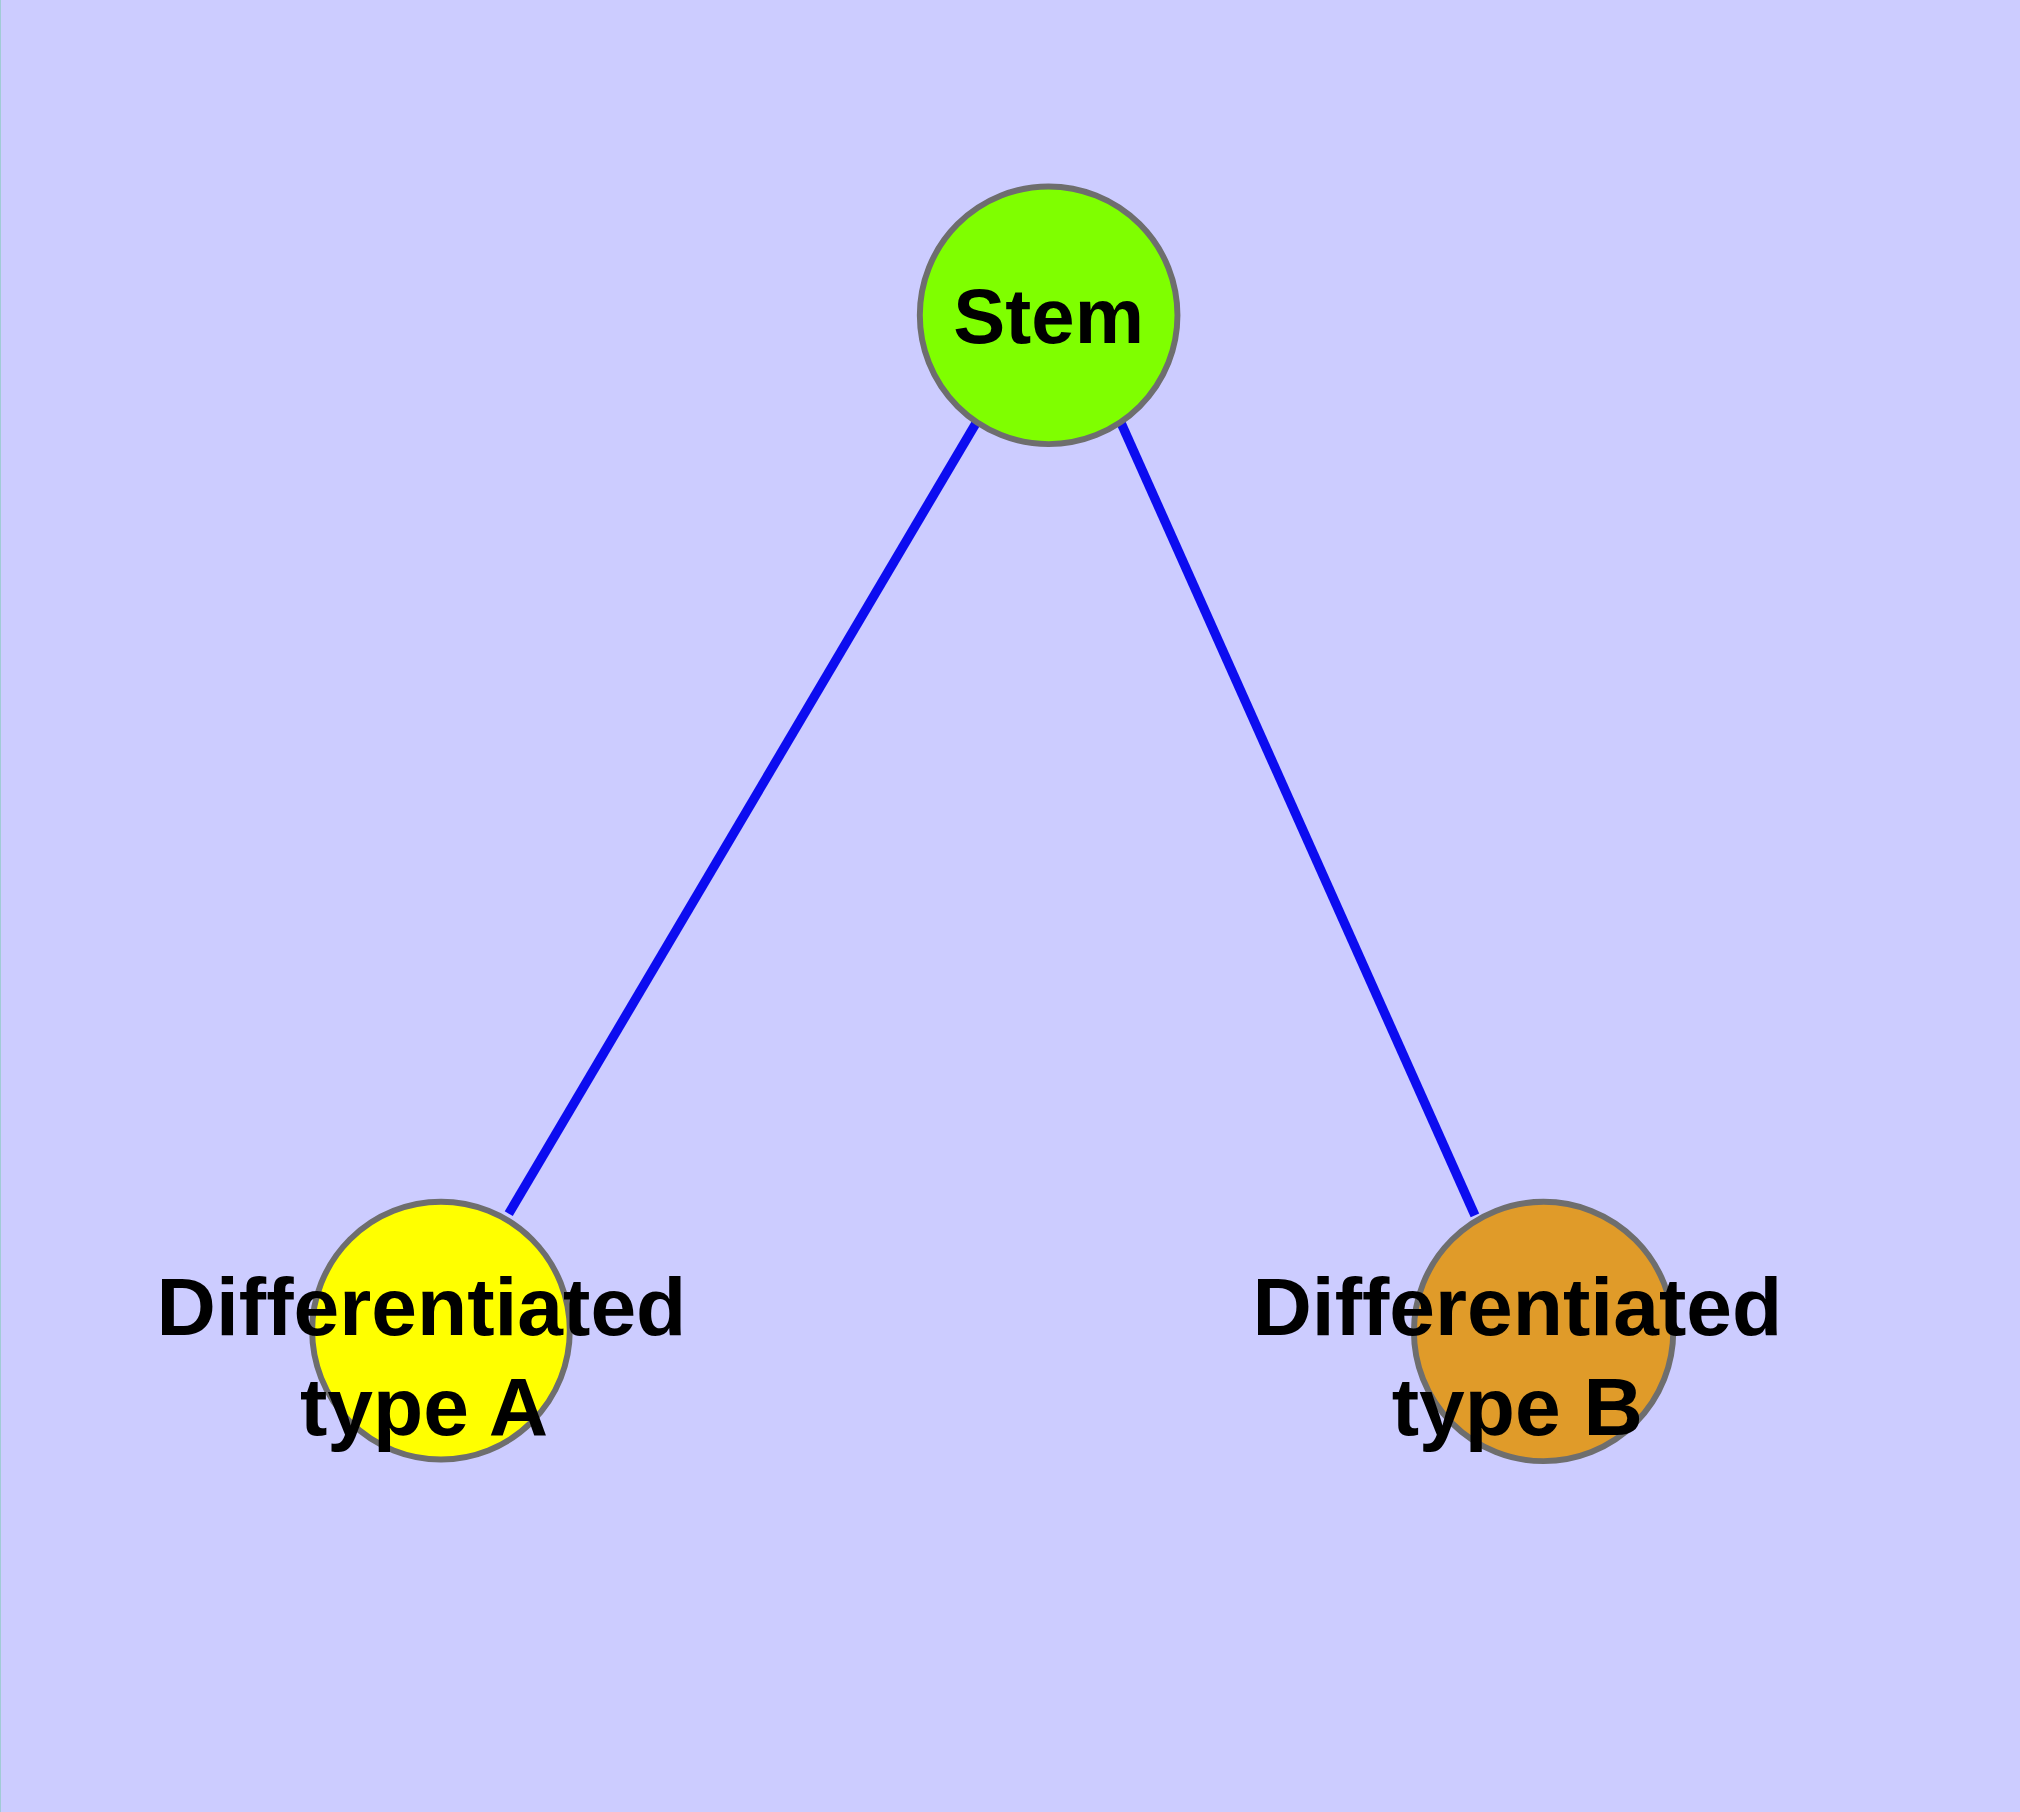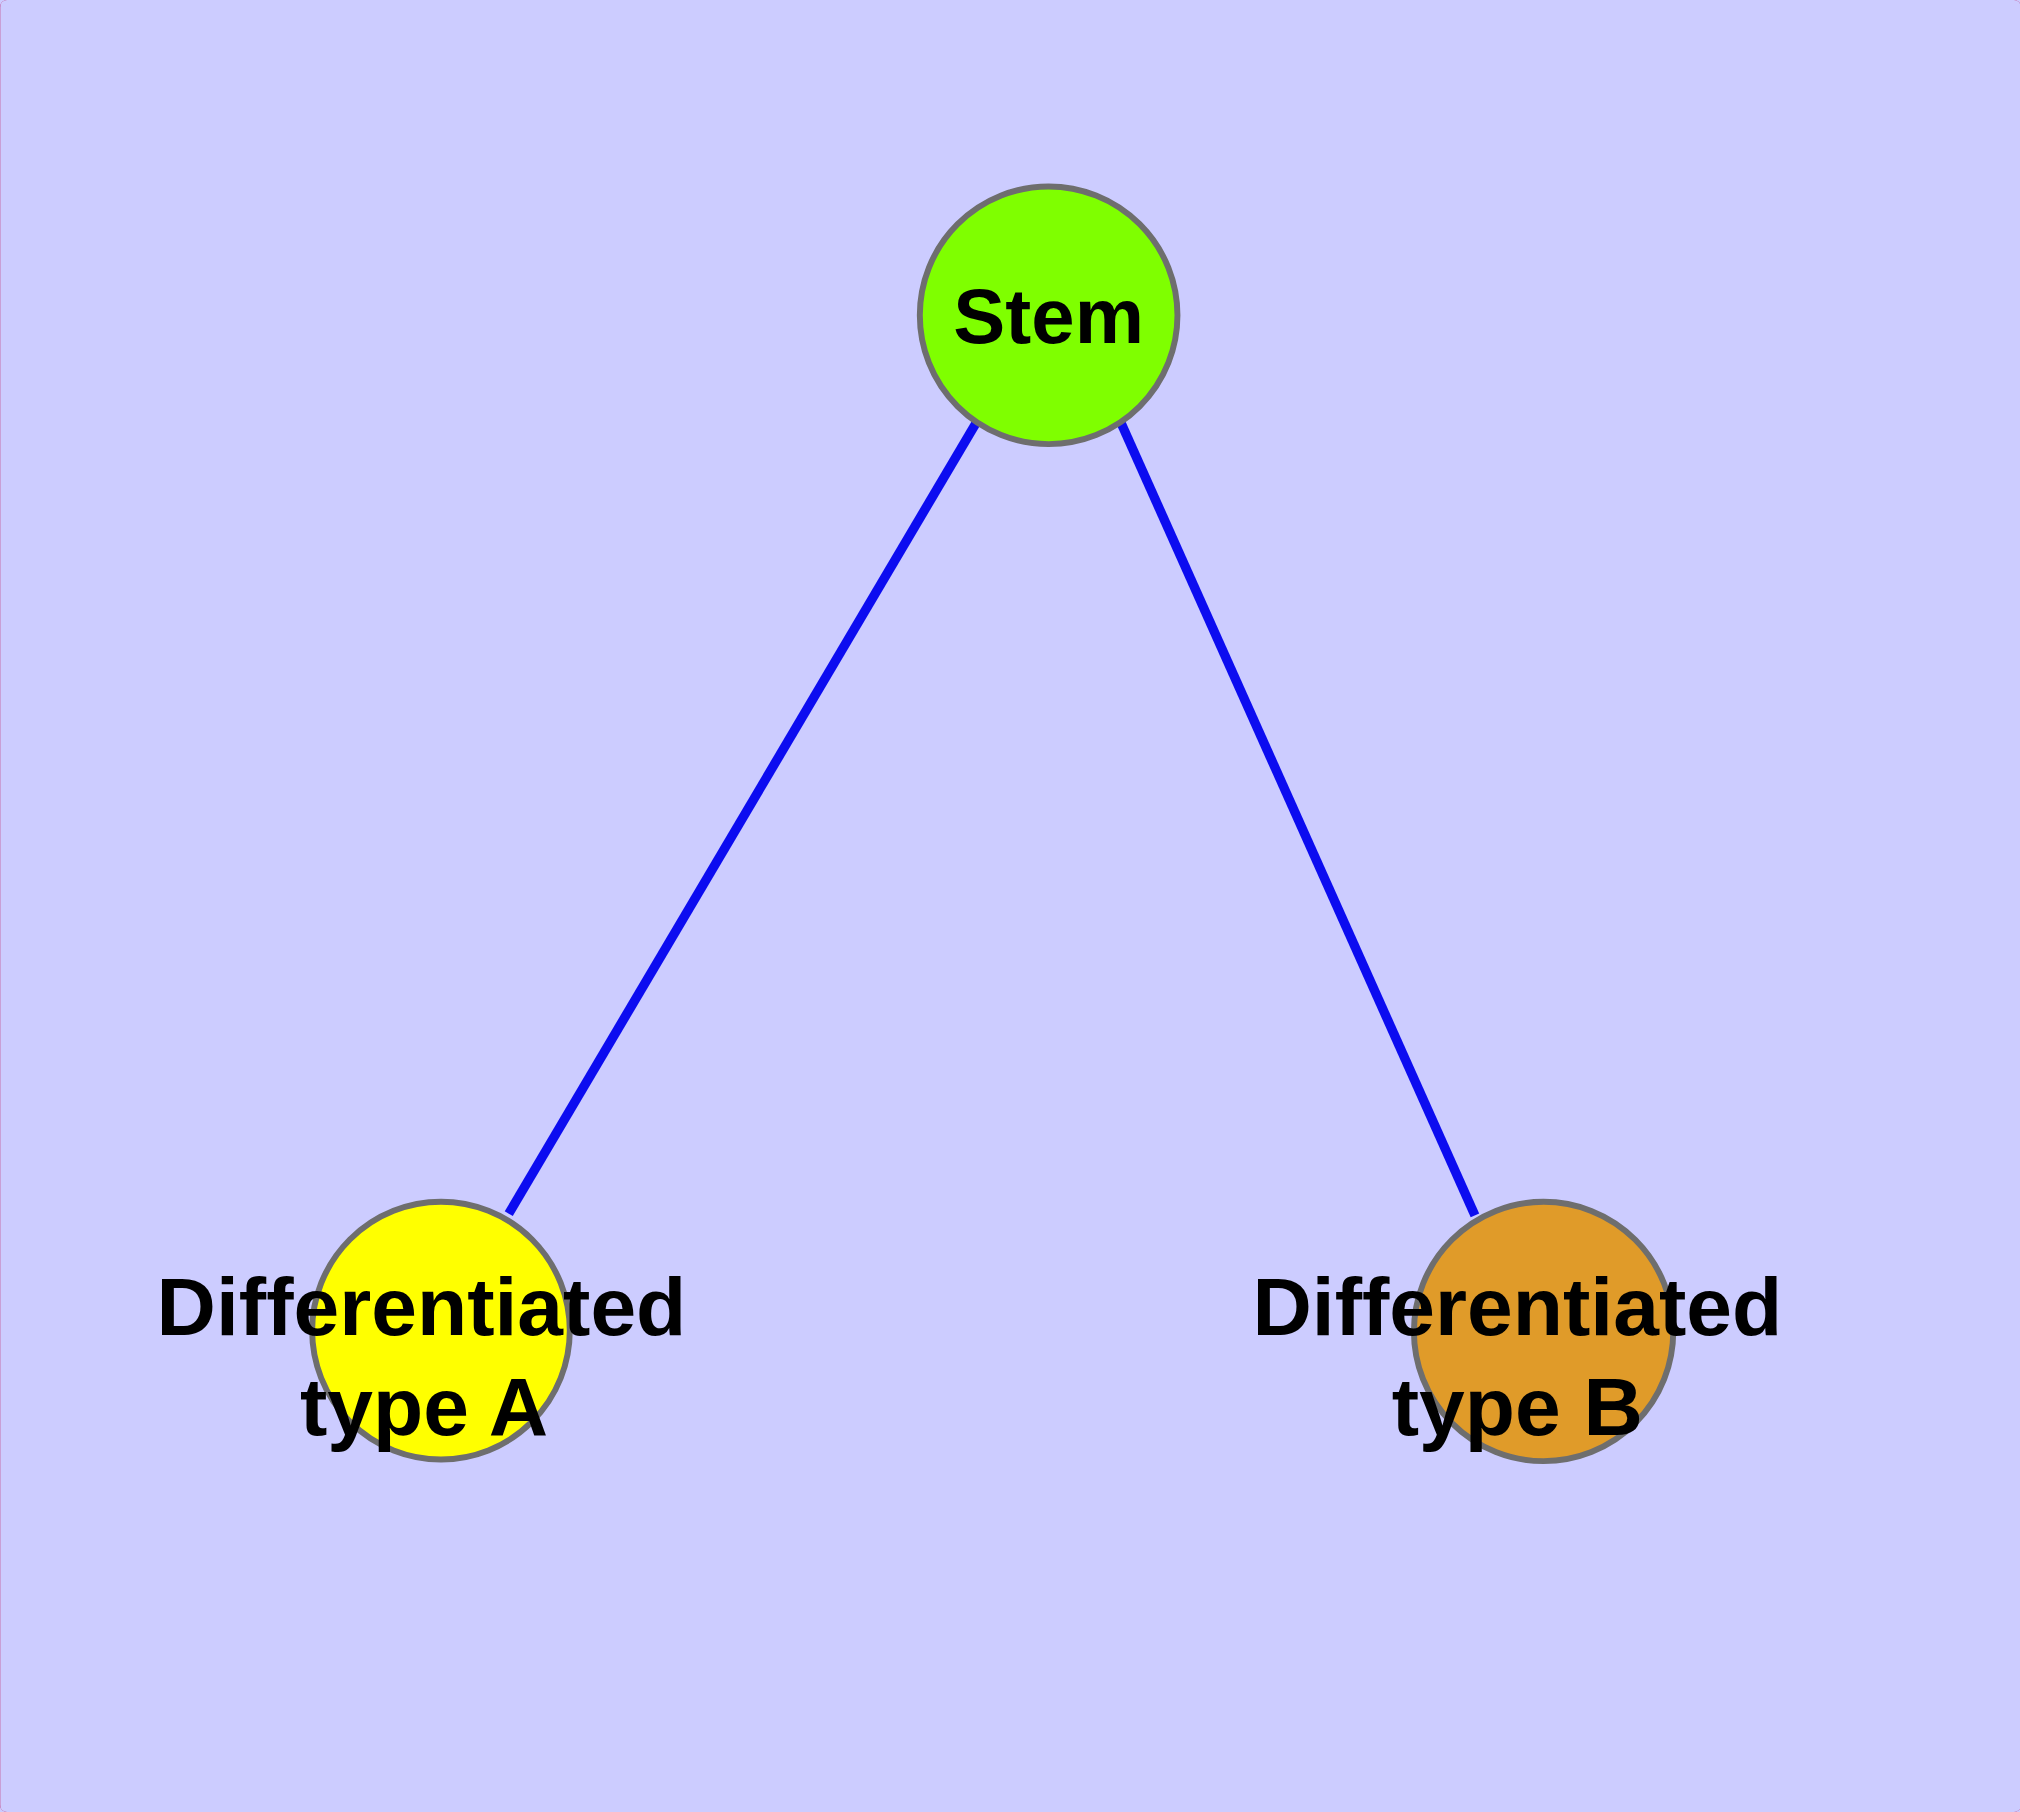--- a/index.html
+++ b/index.html
@@ -45,21 +45,21 @@
   .label-stem {
     font-size: 92px;
   }
   .label-branch {
     font-size: 97px;
   }
 </style>
 </head>
 <body style="background: rgb(204, 204, 255);">
 
-<div id="stage" style="background: #be185d; border-radius: 7px;">
+<div id="stage" style="background: #22c55e;">
   <svg id="graph-svg" viewBox="0 0 2384 2138" xmlns="http://www.w3.org/2000/svg">
 
     <rect x="0" y="0" width="2384" height="2138" fill="#ccccff"></rect>
 
     <g>
       <line class="edge-line" x1="1152" y1="498" x2="600" y2="1432" style="stroke: rgb(12, 12, 240);"></line>
       <line class="edge-line" x1="1322" y1="498" x2="1740" y2="1434" style="stroke: rgb(12, 12, 240);"></line>
     </g>
 
     <g>

